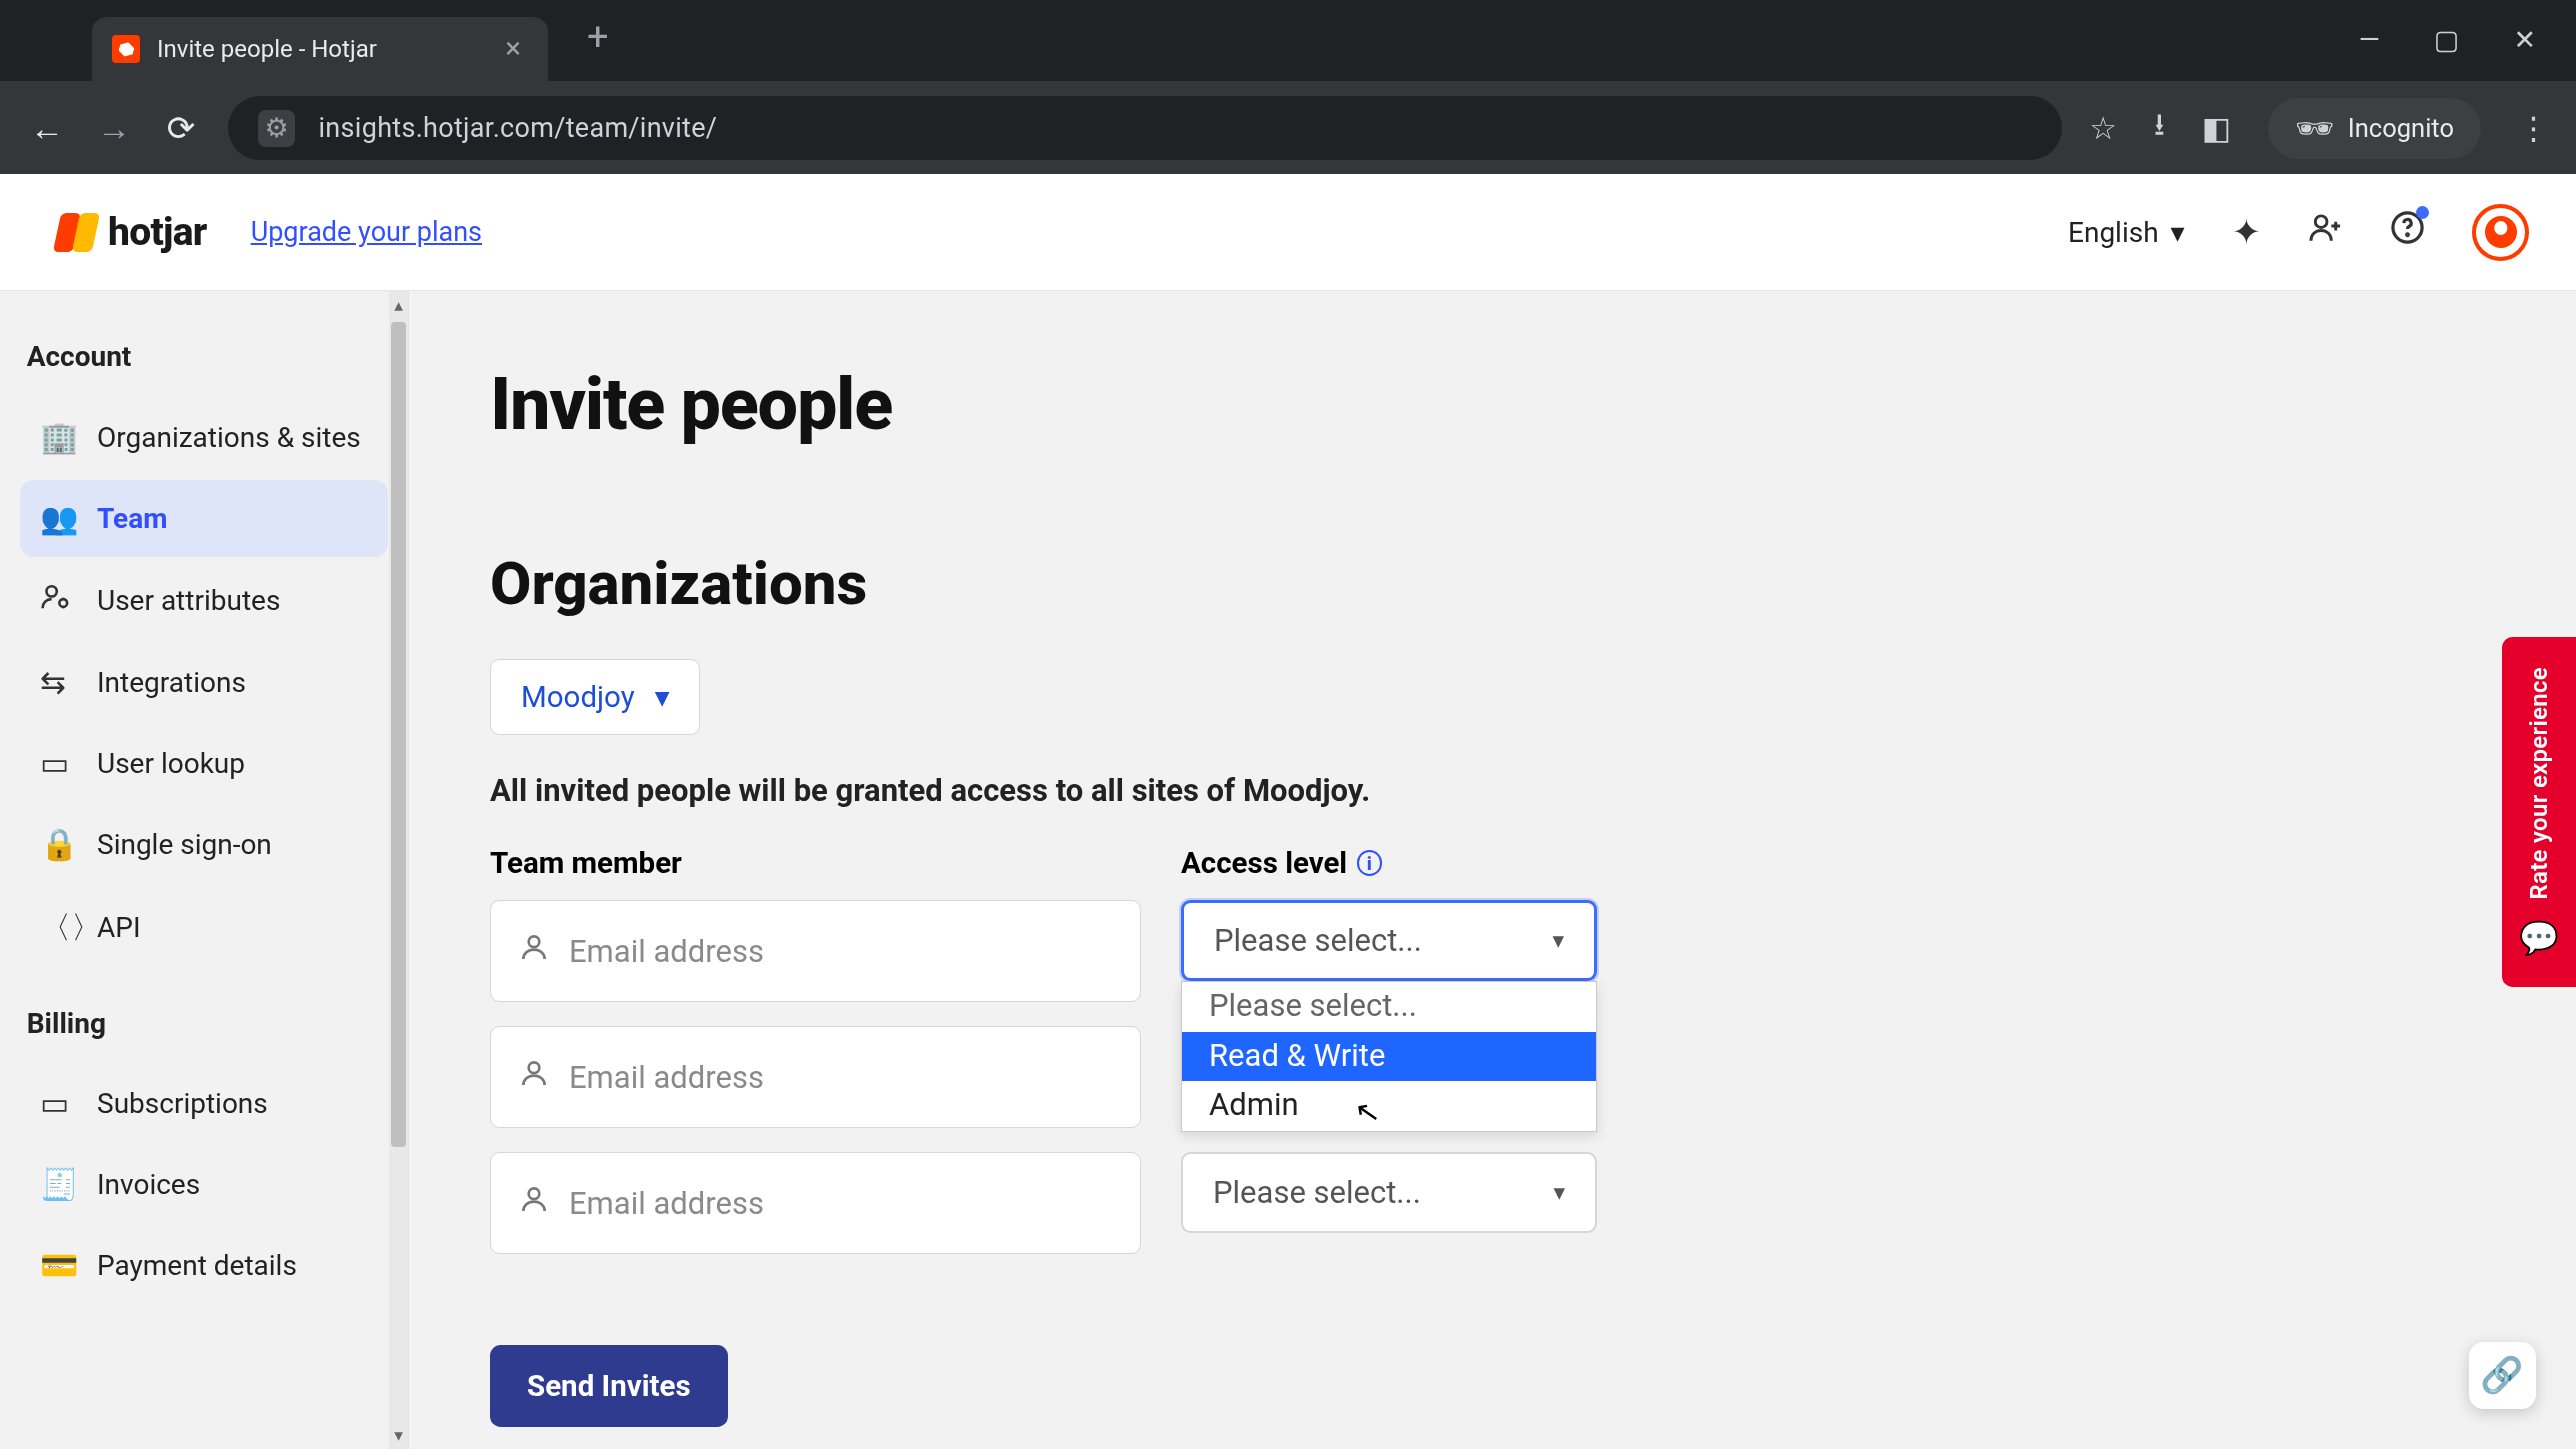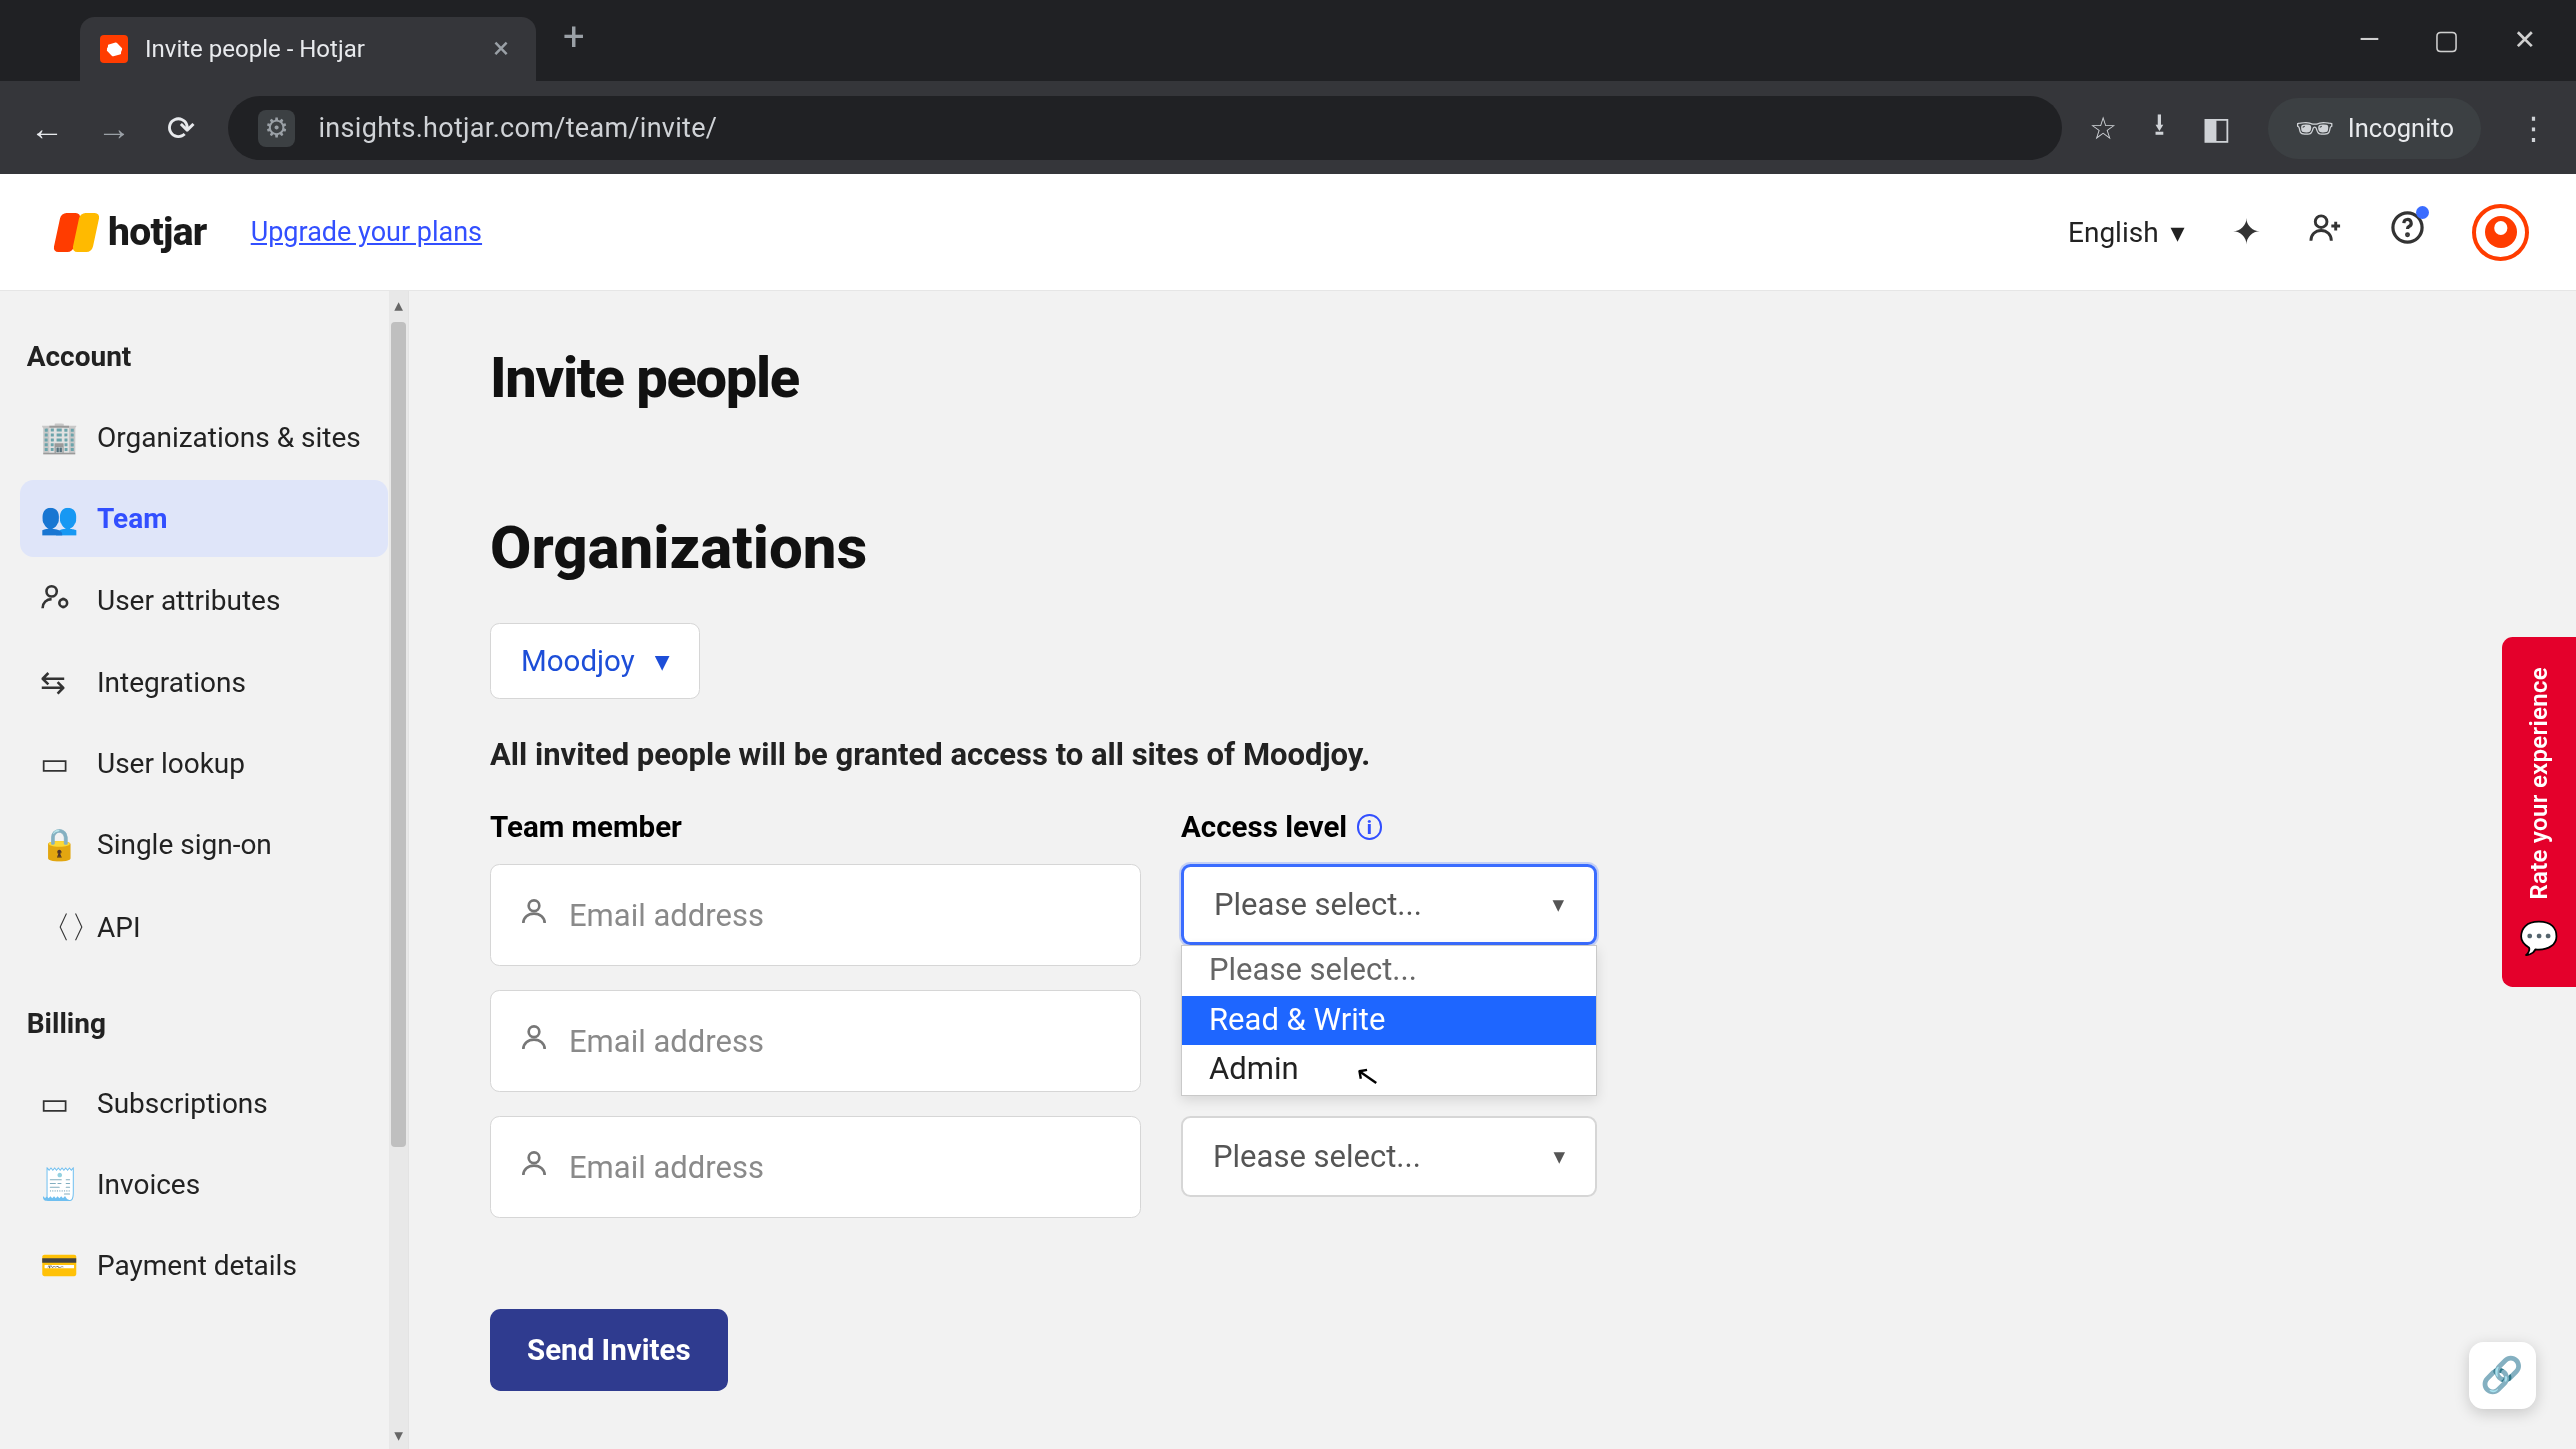--- a/index.html
+++ b/index.html
@@ -1,20 +1,20 @@
 <!DOCTYPE html>
 <html style="font-size:10.7px"><head>
 <meta charset="utf-8">
 <style>
 * { margin: 0; padding: 0; box-sizing: border-box; font-family: -apple-system, BlinkMacSystemFont, "Segoe UI", Roboto, sans-serif; }
 html, body { width: 2576px; height: 1449px; overflow: hidden; background: #f2f2f2; }
 
 
 .browser-chrome { background: #202124; height: 174px; width: 100%; }
-.tab-strip { height: 81px; display: flex; align-items: flex-end; padding-left: 20px; }
+.tab-strip { height: 81px; display: flex; align-items: flex-end; padding-left: 20px; gap: 12px; }
 .tab-spacer { width: 60px; }
 .tab { background: #35363a; border-radius: 14.8px 14.8px 0 0; height: 64px; display: flex; align-items: center; padding: 0 27px 0 20px; gap: 17px; min-width: 456px; }
 .tab .favicon { width: 28px; height: 28px; background: #ff3c00; border-radius: 4px; display: flex; align-items: center; justify-content: center; }
 .tab .favicon-inner { width: 14.8px; height: 14.8px; background: #fff; clip-path: polygon(50% 0, 100% 30%, 100% 70%, 50% 100%, 0 70%, 0 30%); transform: rotate(15deg); }
 .tab .title { color: #e8eaed; font-size: 24px; flex: 1; }
 .tab .close { color: #9aa0a6; font-size: 29.5px; line-height: 1; }
 .new-tab { color: #9aa0a6; font-size: 38px; padding: 0 27px; align-self: center; margin-bottom: 6.7px; }
 .window-controls { margin-left: auto; display: flex; gap: 54px; padding-right: 40px; align-self: flex-start; padding-top: 23.5px; }
 .window-controls span { color: #cfcfcf; font-size: 27px; }
 
@@ -53,21 +53,21 @@
 .sidebar-scroll { position: absolute; right: 0; top: 0; bottom: 0; width: 19px; background: #e8e8e8; display: flex; flex-direction: column; align-items: center; }
 .sidebar-scroll .arrow { font-size: 17.4px; color: #666; padding: 4px 0; }
 .sidebar-scroll .thumb { width: 14.8px; background: #bfbfbf; border-radius: 4px; flex: 0 0 825px; margin-top: 2.7px; }
 .sb-section { font-size: 28px; font-weight: 700; color: #222; padding: 12px 6.7px 25.5px 6.7px; }
 .sb-item { display: flex; align-items: center; gap: 23px; padding: 20px 20px; border-radius: 13.4px; font-size: 28px; color: #222; margin-bottom: 4px; cursor: pointer; }
 .sb-item.active { background: #dfe5f9; color: #324fff; font-weight: 700; }
 .sb-item.active .sb-ico { color: #324fff; }
 .sb-ico { width: 34px; font-size: 31px; color: #333; flex-shrink: 0; }
 
 .main { flex: 1; background: #f2f2f2; padding: 54px 81px; position: relative; }
-.page-title { font-size: 56px; font-weight: 800; color: #111; letter-spacing: -1.3px; margin-bottom: 101px; }
+.page-title { font-size: 72px; font-weight: 800; color: #111; letter-spacing: -1.3px; margin-bottom: 101px; margin-top: 17px; }
 .section-title { font-size: 60px; font-weight: 800; color: #111; margin-bottom: 40px; }
 .org-select { display: inline-flex; align-items: center; gap: 20px; background: #fff; border: 1.3px solid #d6d6d6; border-radius: 9.4px; padding: 20px 30px; font-size: 29.5px; color: #1d4ed8; margin-bottom: 37px; }
 .grant-note { font-size: 31px; font-weight: 700; color: #222; margin-bottom: 37px; }
 
 .col-labels { display: flex; gap: 40px; margin-bottom: 20px; }
 .col-team { width: 651px; font-size: 29.5px; font-weight: 700; }
 .col-access { font-size: 29.5px; font-weight: 700; display: flex; align-items: center; gap: 9.4px; }
 .info-ico { width: 25.5px; height: 25.5px; border: 2.7px solid #324fff; border-radius: 50%; color: #324fff; font-size: 19px; display: inline-flex; align-items: center; justify-content: center; font-weight: 800; }
 
 .rows { position: relative; }

